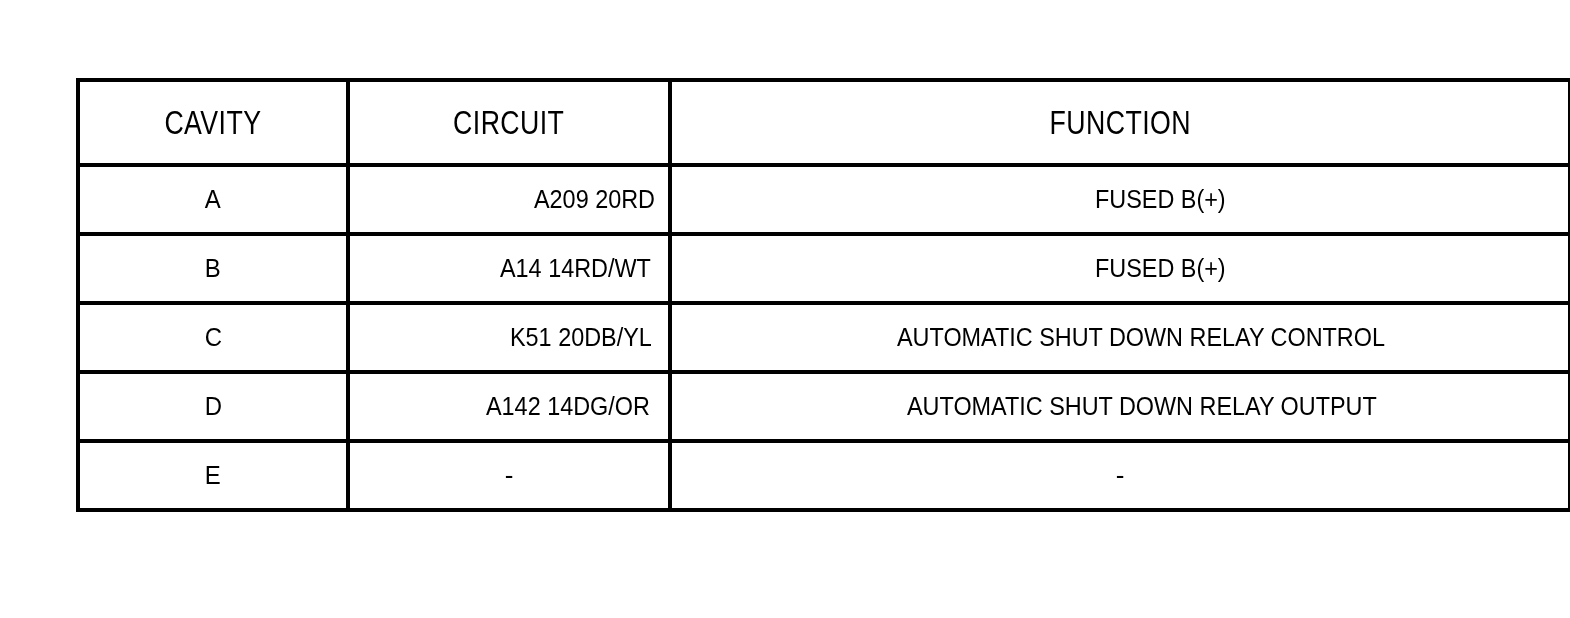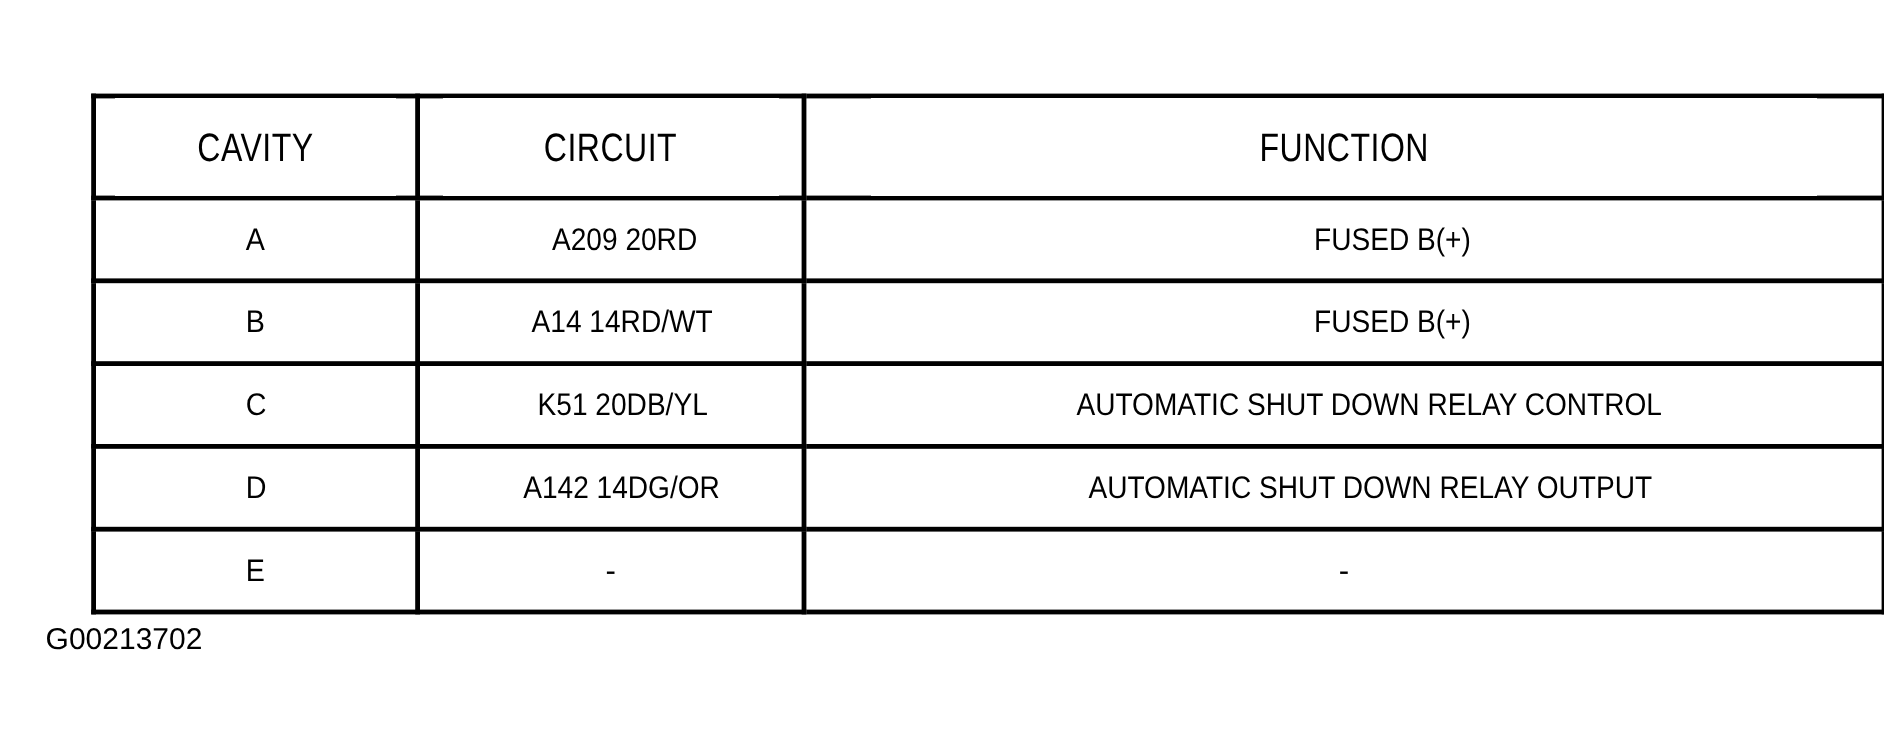--- a/index.html
+++ b/index.html
@@ -73,21 +73,21 @@
     white-space: nowrap;
   }
   .cell-cavity {
     text-align: center;
   }
   .cell-cavity .val {
     display: inline-block;
     transform: scaleX(0.92);
   }
   .cell-circuit {
-    text-align: center;
+    text-align: right;
   }
   .cell-circuit .val {
     display: inline-block;
     margin-left: 36px;
     transform: scaleX(0.90);
     transform-origin: left center;
   }
   .cell-function {
     text-align: center;
   }
@@ -203,15 +203,14 @@
         <td class="cell-circuit is-dash">
           <span class="val">-</span>
         </td>
         <td class="cell-function is-dash">
           <span class="val">-</span>
         </td>
       </tr>
     </tbody>
   </table>
 
-  <div class="figure-caption">G00213702</div>
 
 </div>
 
 </body></html>

